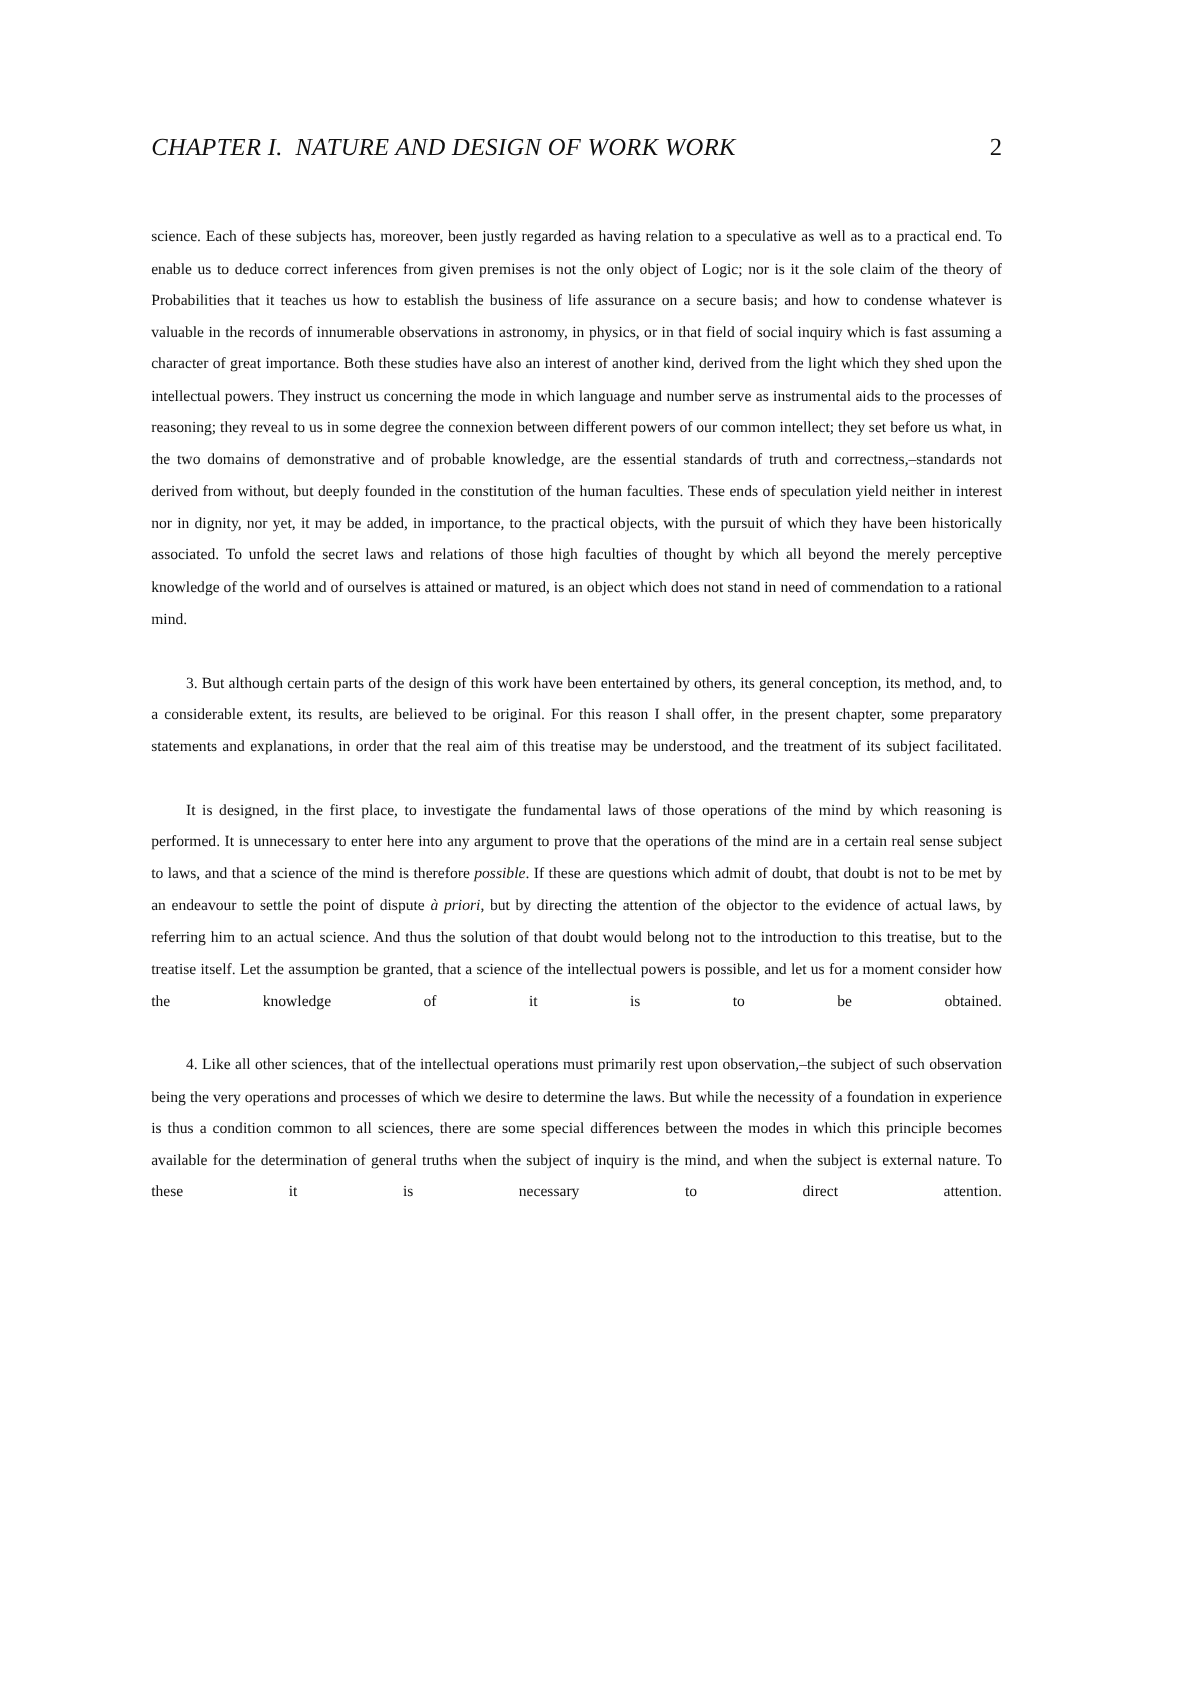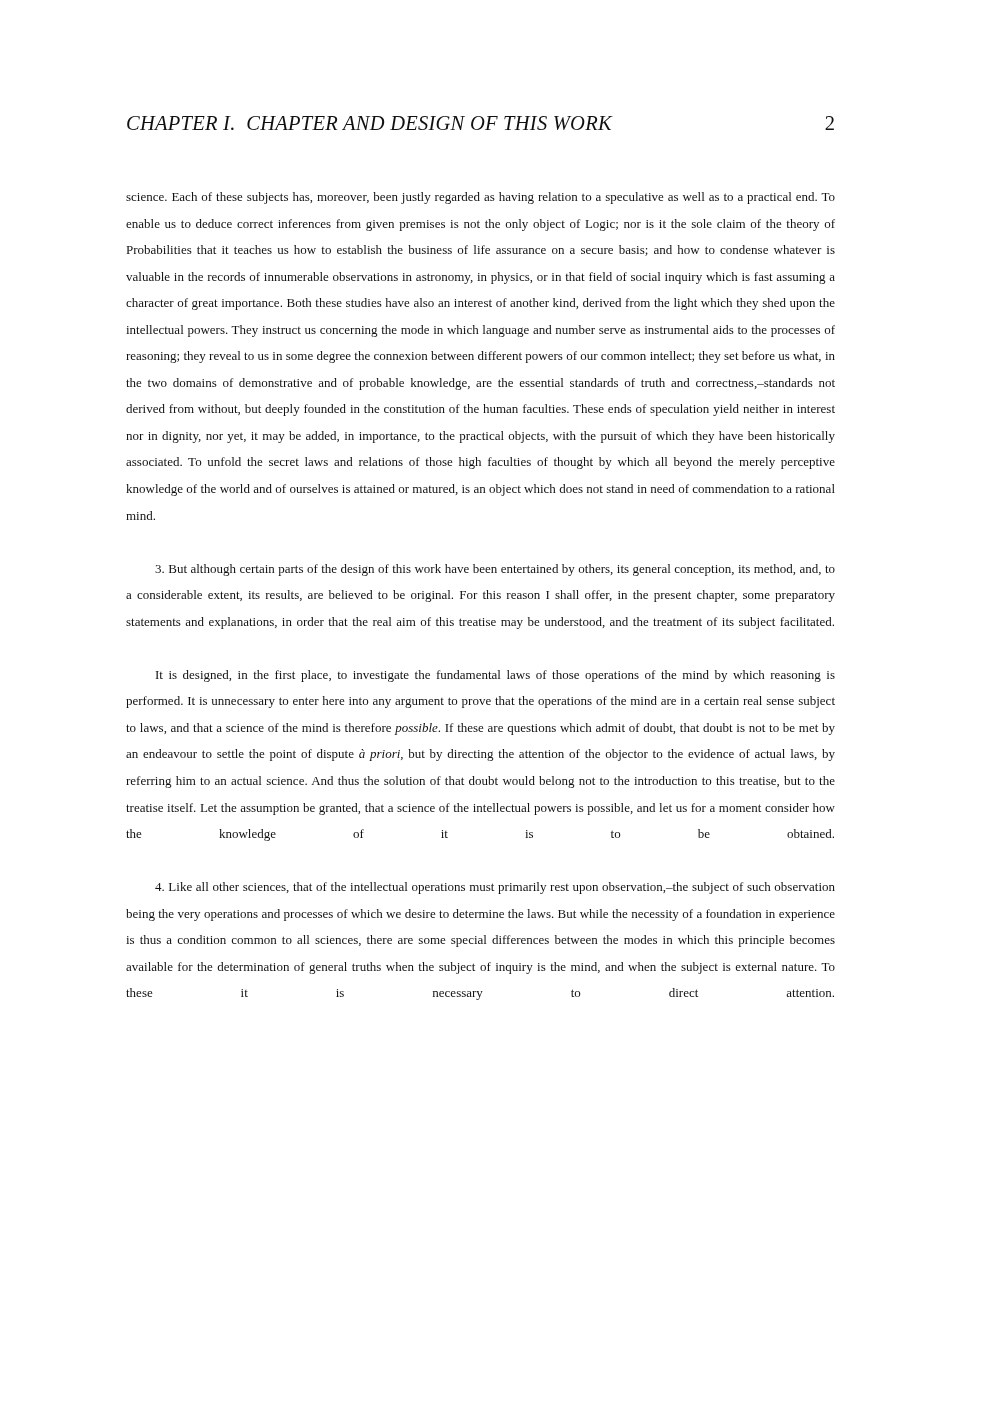--- a/index.html
+++ b/index.html
@@ -80,21 +80,21 @@
 
   i, .ital {
   }
 </style>
 </head>
 <body>
 
 <div class="page" style="background: rgb(255, 255, 255); color: rgb(17, 17, 17);">
 
   <div class="running-head">
-    <span class="chapter-title">CHAPTER I.  CHAPTER AND DESIGN OF THIS WORK</span>
+    <span class="chapter-title">CHAPTER I.  NATURE AND DESIGN OF WORK WORK</span>
     <span class="folio">2</span>
   </div>
 
   <div class="textblock">
       <p class="no-indent"><span>science. Each of these subjects has, moreover, been justly regarded as having relation to a speculative as well as to a practical end. To enable us to deduce correct inferences from given premises is not the only object of Logic; nor is it the sole claim of the theory of Probabilities that it teaches us how to establish the business of life assurance on a secure basis; and how to condense whatever is valuable in the records of innumerable observations in astronomy, in physics, or in that field of social inquiry which is fast assuming a character of great importance. Both these studies have also an interest of another kind, derived from the light which they shed upon the intellectual powers. They instruct us concerning the mode in which language and number serve as instrumental aids to the processes of reasoning; they reveal to us in some degree the connexion between different powers of our common intellect; they set before us what, in the two domains of demonstrative and of probable knowledge, are the essential standards of truth and correctness,–standards not derived from without, but deeply founded in the constitution of the human faculties. These ends of speculation yield neither in interest nor in dignity, nor yet, it may be added, in importance, to the practical objects, with the pursuit of which they have been historically associated. To unfold the secret laws and relations of those high faculties of thought by which all beyond the merely perceptive knowledge of the world and of ourselves is attained or matured, is an object which does not stand in need of commendation to a rational mind.</span></p>
       <p><span>3. But although certain parts of the design of this work have been entertained by others, its general conception, its method, and, to a considerable extent, its results, are believed to be original. For this reason I shall offer, in the present chapter, some preparatory statements and explanations, in order that the real aim of this treatise may be understood, and the treatment of its subject facilitated.</span></p>
       <p><span>It is designed, in the first place, to investigate the fundamental laws of those operations of the mind by which reasoning is performed. It is unnecessary to enter here into any argument to prove that the operations of the mind are in a certain real sense subject to laws, and that a science of the mind is therefore </span><i>possible</i><span>. If these are questions which admit of doubt, that doubt is not to be met by an endeavour to settle the point of dispute </span><i>à priori</i><span>, but by directing the attention of the objector to the evidence of actual laws, by referring him to an actual science. And thus the solution of that doubt would belong not to the introduction to this treatise, but to the treatise itself. Let the assumption be granted, that a science of the intellectual powers is possible, and let us for a moment consider how the knowledge of it is to be obtained.</span></p>
       <p><span>4. Like all other sciences, that of the intellectual operations must primarily rest upon observation,–the subject of such observation being the very operations and processes of which we desire to determine the laws. But while the necessity of a foundation in experience is thus a condition common to all sciences, there are some special differences between the modes in which this principle becomes available for the determination of general truths when the subject of inquiry is the mind, and when the subject is external nature. To these it is necessary to direct attention.</span></p>
     </div>
 

